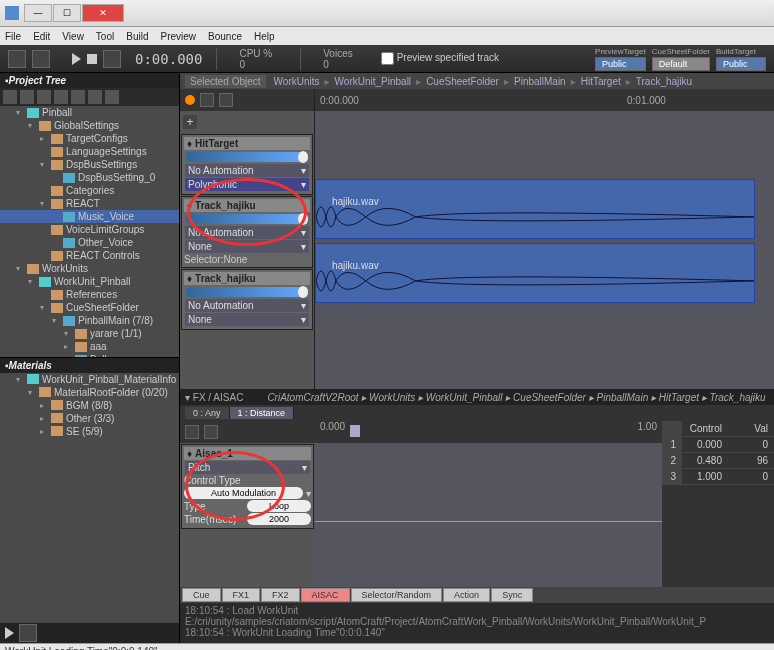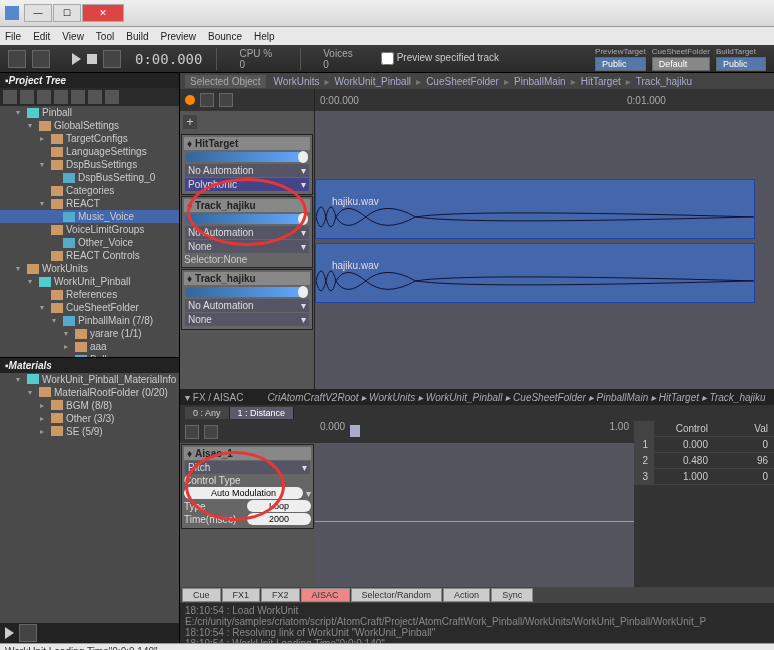--- a/index.html
+++ b/index.html
@@ -70,21 +70,21 @@
 .tab.active{background:#5a5a6a;color:#fff}
 .aisac-area{flex:1;display:flex;background:#4a4a4c;min-height:140px}
 .aisac-left{width:135px;background:#555}
 .aisac-box{background:#666;border:1px solid #222;margin:1px;padding:2px}
 .aisac-field{margin:1px 0;display:flex;align-items:center;gap:3px;font-size:9px}
 .aisac-label{color:#ddd;width:60px}
 .aisac-input{background:#eee;border-radius:7px;padding:1px 6px;font-size:9px;flex:1;text-align:center}
 .aisac-graph{flex:1;position:relative;background:#555560}
 .graph-ruler{height:22px;background:#333;position:relative}
 .graph-line{position:absolute;left:0;right:0;top:60%;height:1px;background:#6af}
-.control-table{width:140px;background:#333;color:#ccc;font-size:9px}
+.control-table{width:112px;background:#333;color:#ccc;font-size:9px}
 .ct-row{display:flex;border-bottom:1px solid #444}
 .ct-cell{flex:1;padding:2px 6px;text-align:right}
 .ct-cell.idx{flex:0 0 20px;background:#444}
 .bottom-tabs{height:16px;background:#444;display:flex;align-items:center;padding:0 2px}
 .btab{padding:1px 10px;background:#ccc;color:#333;font-size:9px;border:1px solid #888;margin-right:1px}
 .btab.active{background:#e88}
 .log-area{height:40px;background:#2a2a2a;color:#888;font-size:9px;padding:2px 5px;overflow:hidden;line-height:11px}
 .statusbar{height:18px;background:#e8e8e8;color:#333;padding:2px 5px;font-size:10px;border-top:1px solid #999}
 .play-controls{height:20px;background:#222;display:flex;align-items:center;padding:0 5px;gap:5px}
 .circle-mark{position:absolute;border:3px solid #e33;border-radius:50%;pointer-events:none;z-index:100}
@@ -472,19 +472,18 @@
       <div class="btab">FX1</div>
       <div class="btab">FX2</div>
       <div class="btab active">AISAC</div>
       <div class="btab">Selector/Random</div>
       <div class="btab">Action</div>
       <div class="btab">Sync</div>
     </div>
 
     <div class="log-area">
       <div>18:10:54 : Load WorkUnit E:/cri/unity/samples/criatom/script/AtomCraft/Project/AtomCraftWork_Pinball/WorkUnits/WorkUnit_Pinball/WorkUnit_P</div>
-        <div>18:10:54 : Resolving link of WorkUnit "WorkUnit_Pinball"</div>
         <div>18:10:54 : WorkUnit Loading Time"0:0:0.140"</div>
     </div>
   </div>
 </div>
 
 <div class="statusbar">WorkUnit Loading Time"0:0:0.140"</div>
 
 </body></html>

